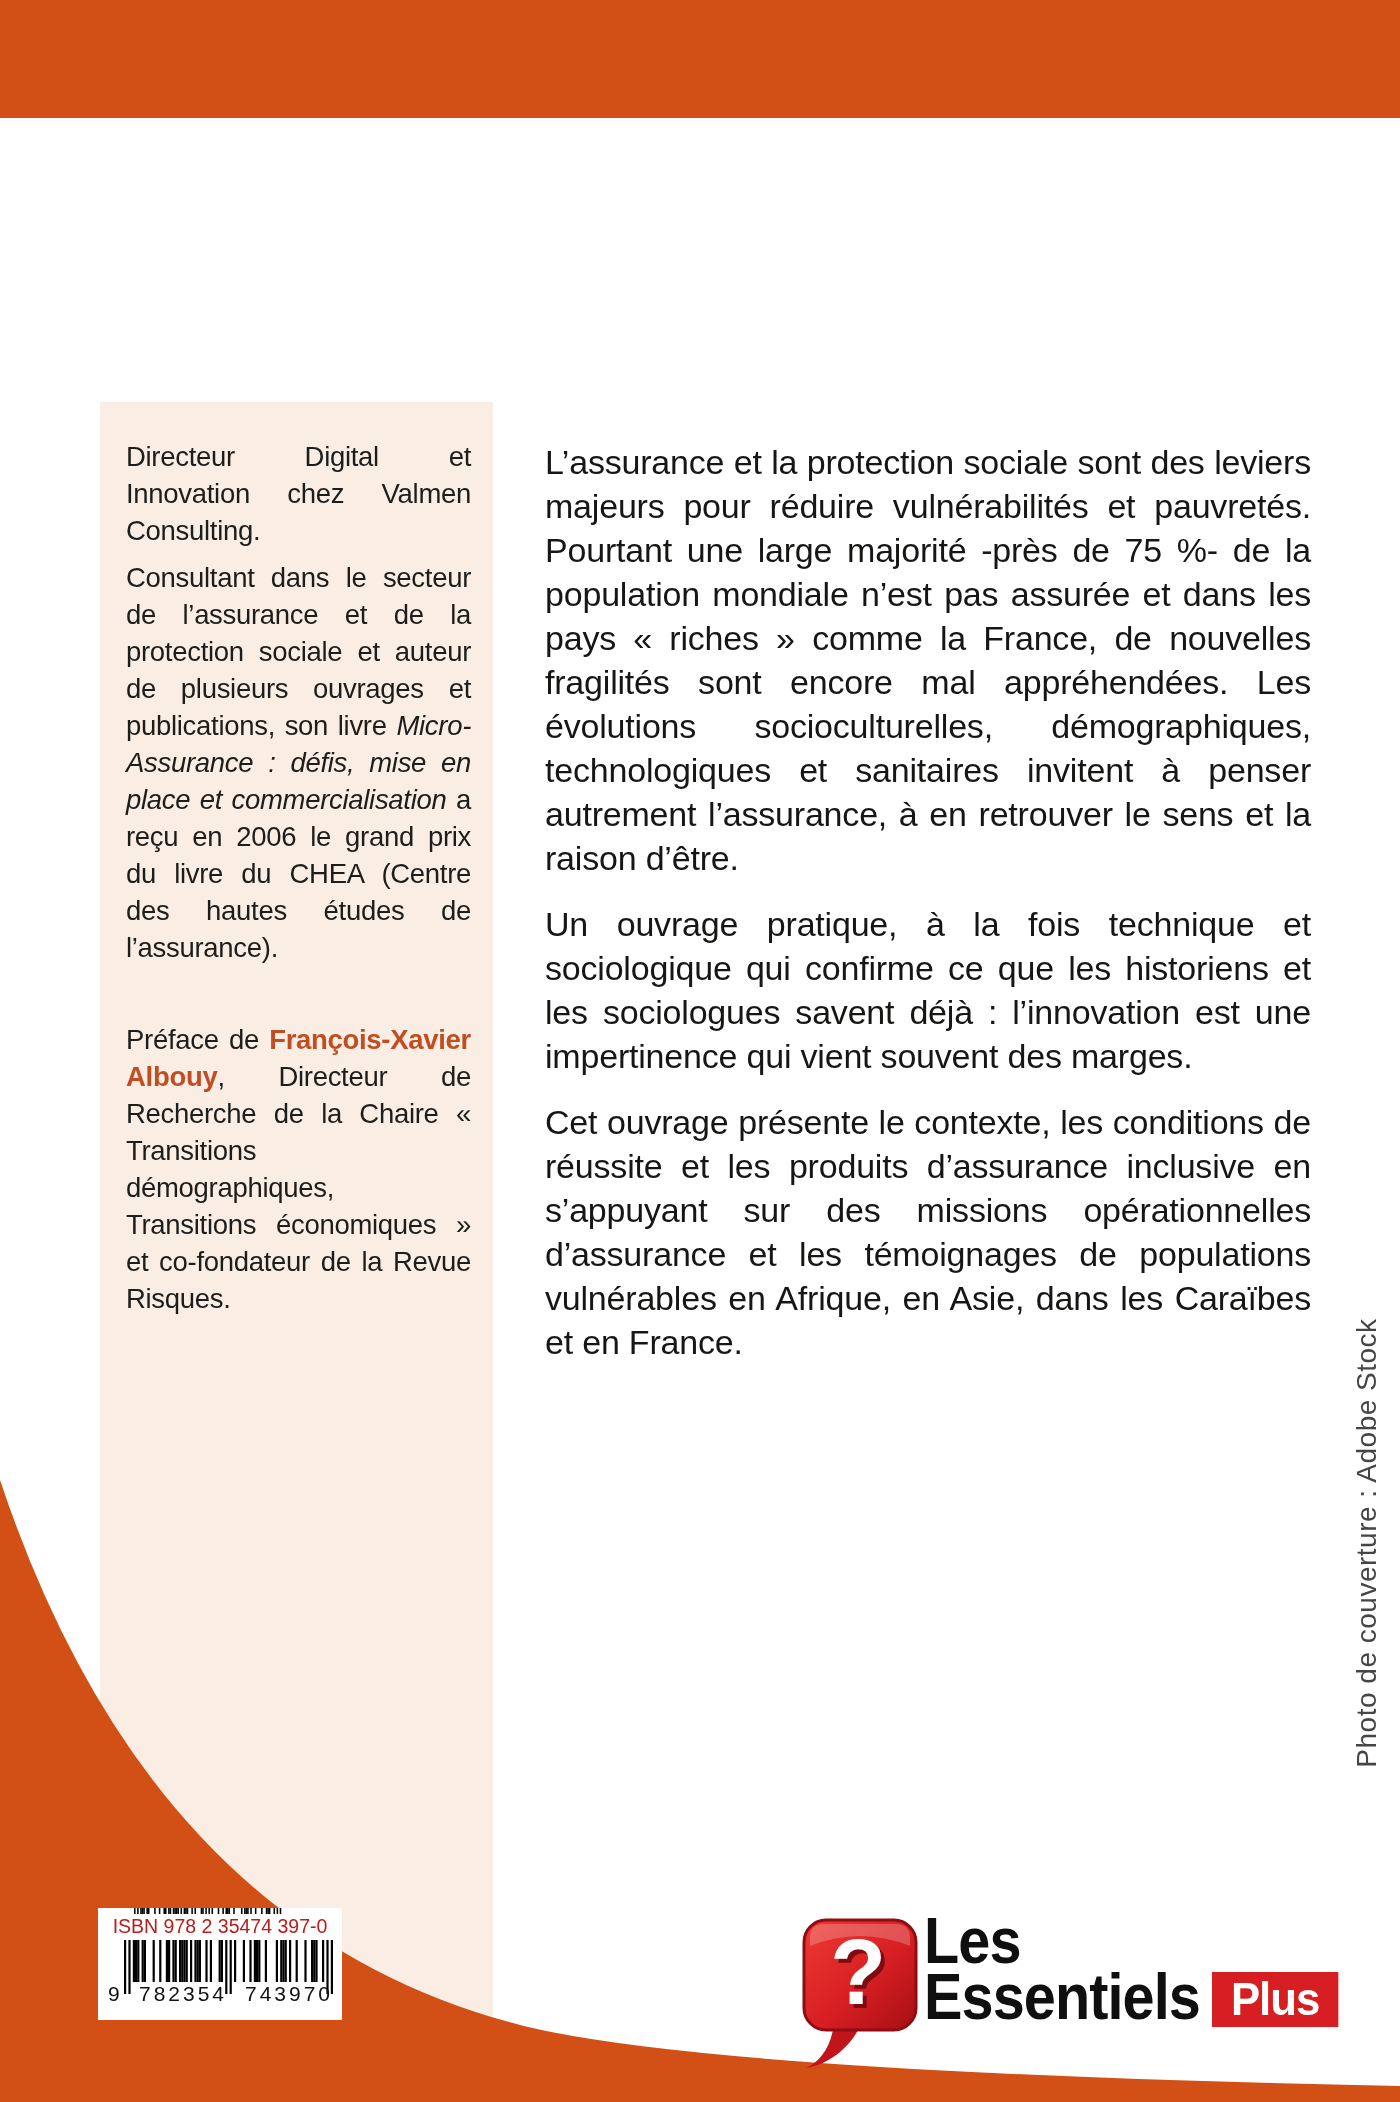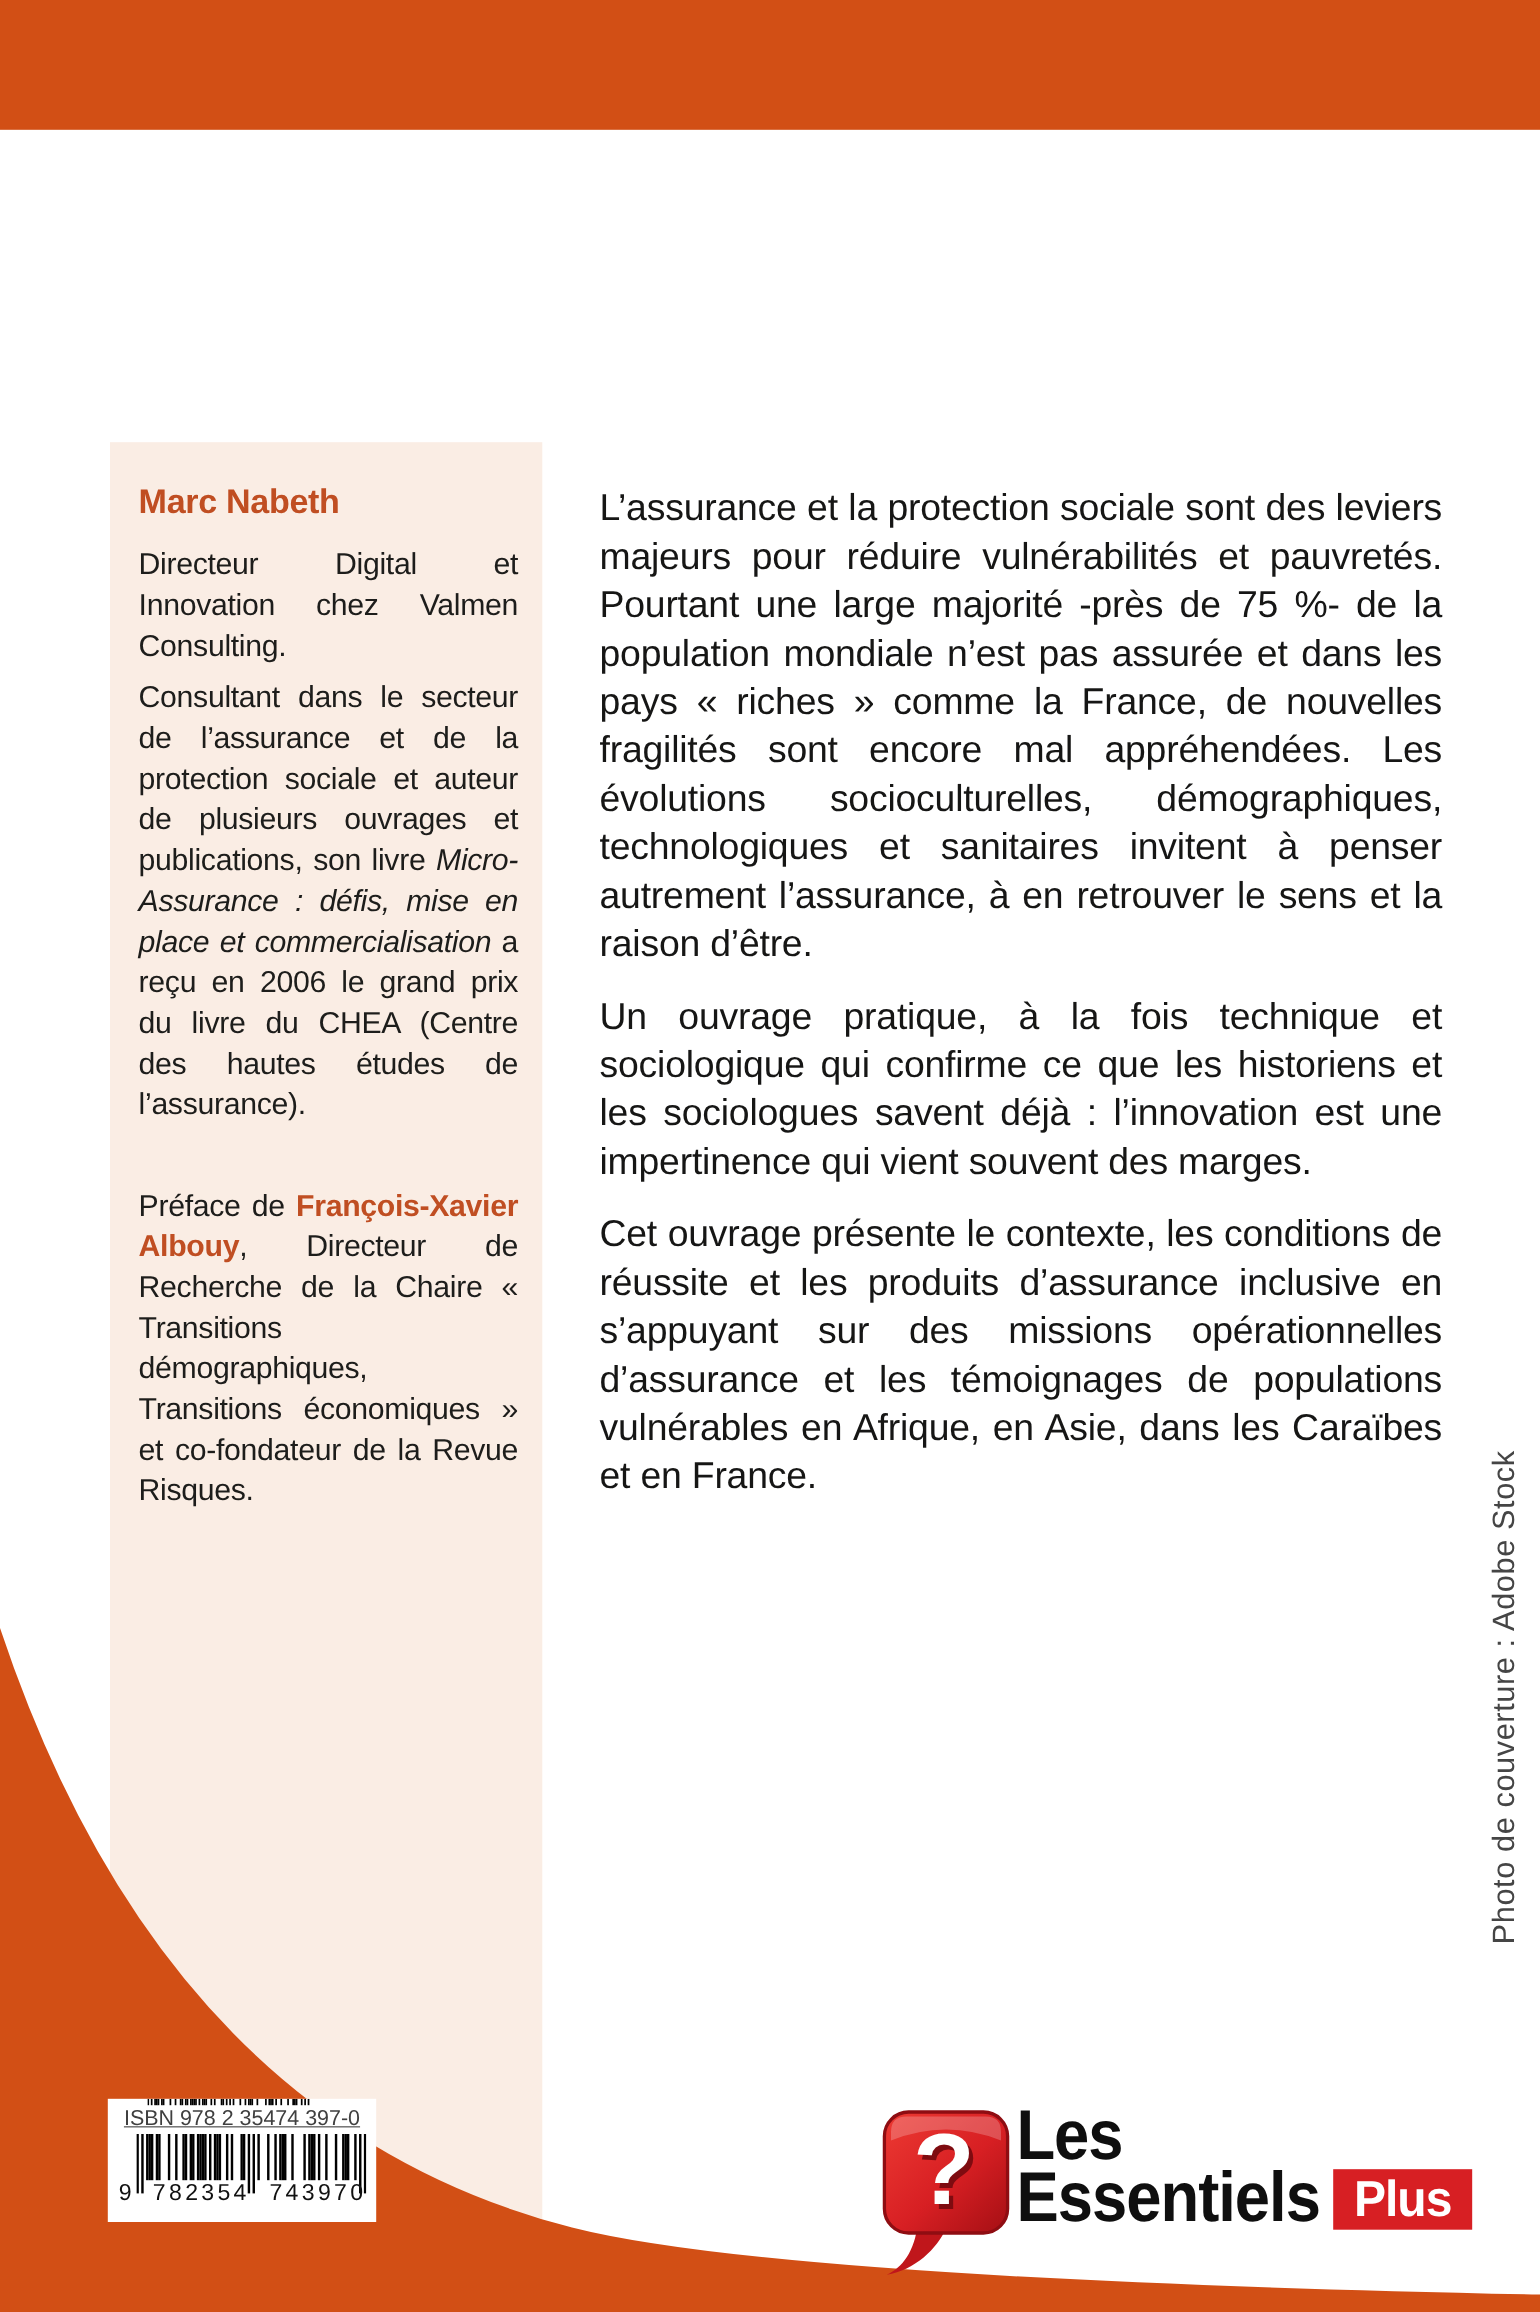--- a/index.html
+++ b/index.html
@@ -34,21 +34,21 @@
           pointer-events:none;}
 
   .photo-credit{position:absolute;left:1133px;top:1526px;width:470px;height:34px;
                 transform:rotate(-90deg);text-align:center;font-size:28px;
                 color:#454545;z-index:1;letter-spacing:0.5px;}
 
   .barcode-label{position:absolute;left:98px;top:1908px;width:244px;height:112px;
                  background:#ffffff;z-index:2;}
   .barcode-top-strip{position:absolute;left:36px;top:0;}
   .isbn-line{position:absolute;left:0;top:7px;width:100%;text-align:center;
-             font-size:19.5px;color:#404040;letter-spacing:0;text-decoration:underline;}
+             font-size:19.5px;color:#b91c1c;letter-spacing:0;}
   .barcode-bars{position:absolute;left:26px;top:32px;}
   .bc-digit{position:absolute;top:74px;font-size:21px;color:#111;letter-spacing:3px;}
   .bc-d1{left:10px;letter-spacing:0;}
   .bc-d2{left:38px;width:94px;text-align:center;}
   .bc-d3{left:144px;width:94px;text-align:center;}
 
   .logo{position:absolute;left:800px;top:1912px;width:560px;height:160px;z-index:2;}
   .logo-icon{position:absolute;left:0;top:4px;}
   .logo-les{position:absolute;left:124px;top:0;font-size:64px;line-height:58px;
             font-weight:bold;color:#0f0f0f;transform:scaleX(.9);transform-origin:left top;
@@ -67,21 +67,20 @@
 <div class="page">
 
   <div class="top-band"></div>
 
 
   <svg class="swoosh" viewBox="0 0 1400 2102" width="1400" height="2102" aria-hidden="true">
     <path d="M0,1480 Q150,1930 520,2025 Q705,2072 1400,2086 L1400,2102 L0,2102 Z" fill="#D24F15"></path>
   </svg>
 
   <div class="sidebar">
-    <div class="author-name">Marc Nabeth</div>
     <div class="sidebar-text">
         <p><span class="run-n">Directeur Digital et Innovation chez Valmen Consulting.</span></p>
         <p><span class="run-n">Consultant dans le secteur de l’assurance et de la protection sociale et auteur de plusieurs ouvrages et publications, son livre </span><span class="run-i">Micro-Assurance : défis, mise en place et commercialisation</span><span class="run-n"> a reçu en 2006 le grand prix du livre du CHEA (Centre des hautes études de l’assurance).</span></p>
         <p class="gap-before"><span class="run-n">Préface de </span><span class="run-b">François-Xavier Albouy</span><span class="run-n">, Directeur de Recherche de la Chaire « Transitions démographiques, Transitions économiques » et co-fondateur de la Revue Risques.</span></p>
       </div>
   </div>
 
   <div class="main-col">
       <p>L’assurance et la protection sociale sont des leviers majeurs pour réduire vulnérabilités et pauvretés. Pourtant une large majorité -près de 75 %- de la population mondiale n’est pas assurée et dans les pays « riches » comme la France, de nouvelles fragilités sont encore mal appréhendées. Les évolutions socioculturelles, démographiques, technologiques et sanitaires invitent à penser autrement l’assurance, à en retrouver le sens et la raison d’être.</p>
       <p>Un ouvrage pratique, à la fois technique et sociologique qui confirme ce que les historiens et les sociologues savent déjà : l’innovation est une impertinence qui vient souvent des marges.</p>

